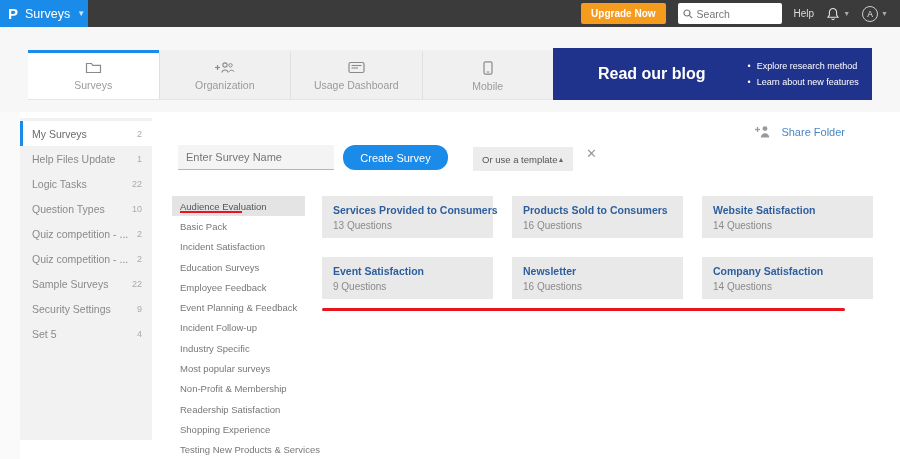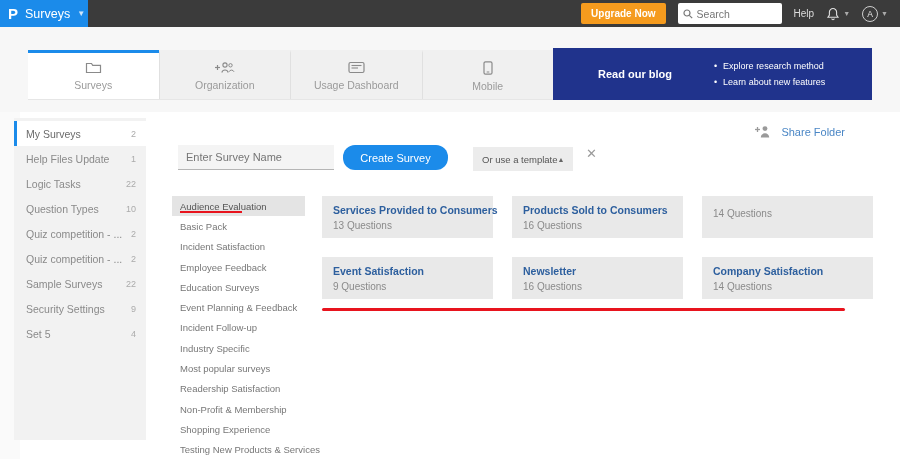--- a/index.html
+++ b/index.html
@@ -32,31 +32,31 @@
   .headerband { position:absolute; top:48px; left:28px; width:844px; height:52px; display:flex; }
   .tabs { position:relative; top:2px; width:525px; height:50px; display:flex; background:#f0f0f0;
           border-bottom:1px solid #e6e6e6; }
   .tab { flex:1; display:flex; flex-direction:column; align-items:center; justify-content:center;
          gap:5px; border-left:1px solid #e0e0e0; border-top:3px solid transparent; cursor:pointer; }
   .tab:first-child { border-left:none; }
   .tab.active { background:#fff; border-top:3px solid #1b8bea; }
   .tab .tlabel { font-size:10.5px; color:#9a9a9a; }
   .banner { width:319px; height:52px; background:#20338c; display:flex; align-items:center;
             color:#fff; cursor:pointer; }
-  .banner-title { font-size:11px; font-weight:bold; margin-left:45px; white-space:nowrap; }
+  .banner-title { font-size:16px; font-weight:bold; margin-left:45px; white-space:nowrap; }
   .banner-bullets { margin-left:42px; list-style:none; }
   .banner-bullets li { font-size:9px; margin:6px 0; white-space:nowrap; }
   .banner-bullets li::before { content:"•"; margin-right:6px; }
 
   
   .content { position:absolute; top:112px; left:0; width:900px; height:347px; background:#fff; }
   .left-gutter { position:absolute; left:0; top:0; width:20px; height:347px; background:#fafafa; }
 
   
-  .sidebar { position:absolute; left:14px; top:6px; width:132px; height:322px; background:#f2f2f2;
+  .sidebar { position:absolute; left:20px; top:6px; width:132px; height:322px; background:#f2f2f2;
              padding-top:3px; }
   .side-item { height:25px; display:flex; align-items:center; padding:0 10px 0 12px;
                cursor:pointer; }
   .side-item .slabel { font-size:10.5px; color:#8a8a8a; flex:1; white-space:nowrap; overflow:hidden; }
   .side-item .scount { font-size:9px; color:#ababab; }
   .side-item.active { background:#fff; border-left:3px solid #1b8bea; padding-left:9px; }
   .side-item.active .slabel { color:#6b6b6b; }
 
   
   .main { position:absolute; left:152px; top:0; width:748px; height:347px; }
@@ -250,42 +250,43 @@
       <div class="tmpl-dd">
         <span class="ddlabel">Or use a template</span>
         <span class="ddcaret">▲</span>
       </div>
       <span class="close-x">✕</span>
 
       <div class="cats">
         <div class="cat-item active">Audience Evaluation</div>
         <div class="cat-item">Basic Pack</div>
         <div class="cat-item">Incident Satisfaction</div>
+        <div class="cat-item">Education Surveys</div>
         <div class="cat-item">Employee Feedback</div>
-        <div class="cat-item">Education Surveys</div>
         <div class="cat-item">Event Planning &amp; Feedback</div>
         <div class="cat-item">Incident Follow-up</div>
         <div class="cat-item">Industry Specific</div>
         <div class="cat-item">Most popular surveys</div>
+        <div class="cat-item">Non-Profit &amp; Membership</div>
         <div class="cat-item">Readership Satisfaction</div>
-        <div class="cat-item">Non-Profit &amp; Membership</div>
         <div class="cat-item">Shopping Experience</div>
         <div class="cat-item">Testing New Products &amp; Services</div>
       </div>
 
       <div class="cards">
         <div class="card">
           <div class="ctitle">Services Provided to Consumers</div>
           <div class="cques">13 Questions</div>
         </div>
         <div class="card">
           <div class="ctitle">Products Sold to Consumers</div>
           <div class="cques">16 Questions</div>
         </div>
         <div class="card">
+          <div class="ctitle">Website Satisfaction</div>
           <div class="cques">14 Questions</div>
         </div>
         <div class="card">
           <div class="ctitle">Event Satisfaction</div>
           <div class="cques">9 Questions</div>
         </div>
         <div class="card">
           <div class="ctitle">Newsletter</div>
           <div class="cques">16 Questions</div>
         </div>

